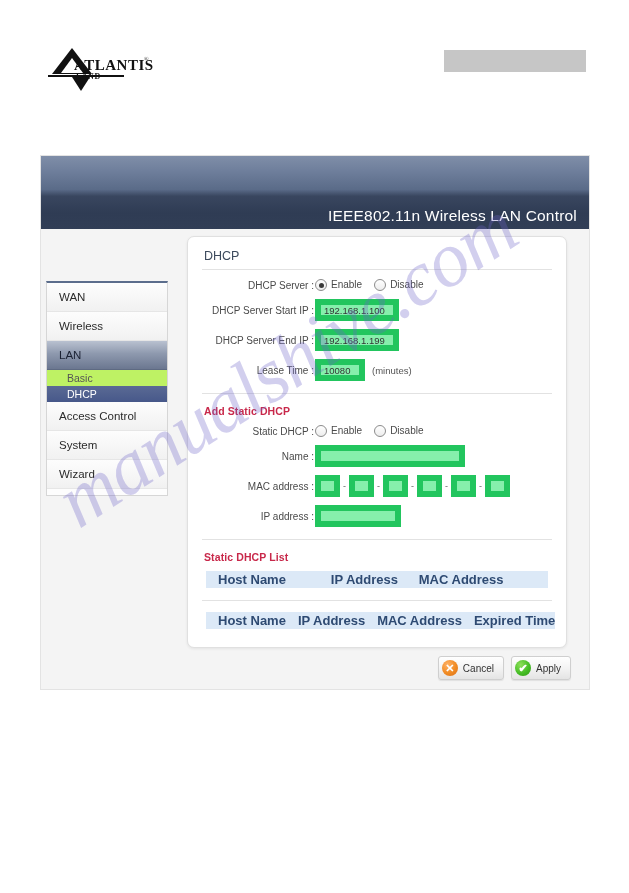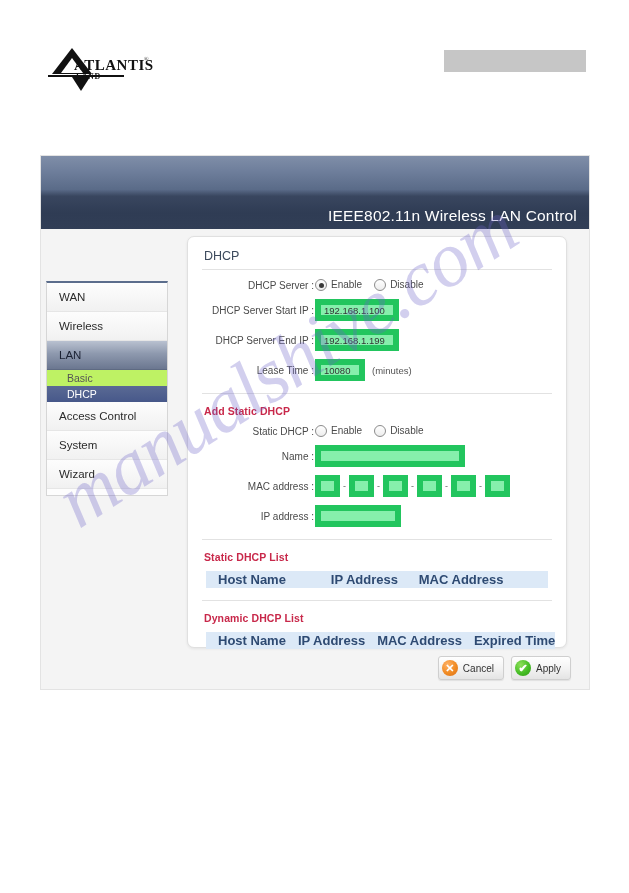--- a/index.html
+++ b/index.html
@@ -473,21 +473,20 @@
           <th style="width:26%">IP Address</th>
           <th style="width:26%">MAC Address</th>
           <th style="width:14%"></th>
         </tr>
       </thead>
       <tbody></tbody>
     </table>
 
     <div class="hr spaced"></div>
 
-    <div class="section-title">Dynamic DHCP List</div>
     <table class="list-table">
       <thead>
         <tr>
           <th style="width:28%">Host Name</th>
           <th style="width:24%">IP Address</th>
           <th style="width:25%">MAC Address</th>
           <th style="width:23%">Expired Time</th>
         </tr>
       </thead>
       <tbody></tbody>

